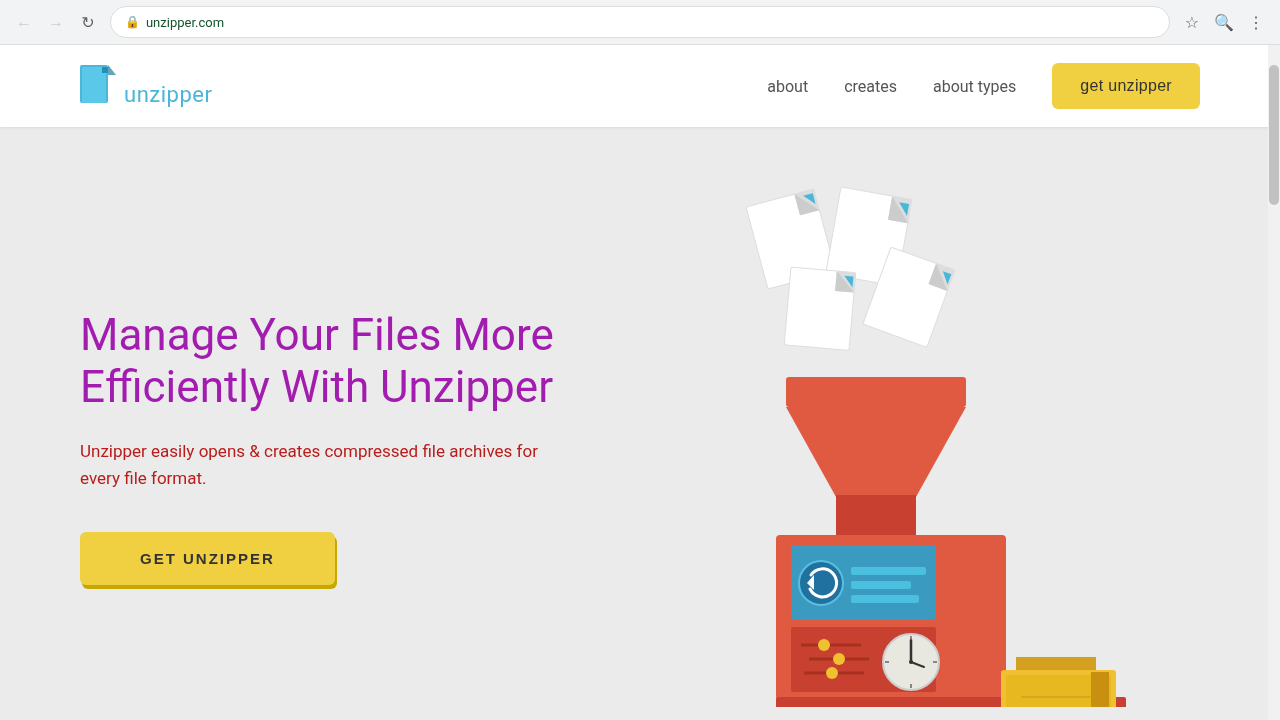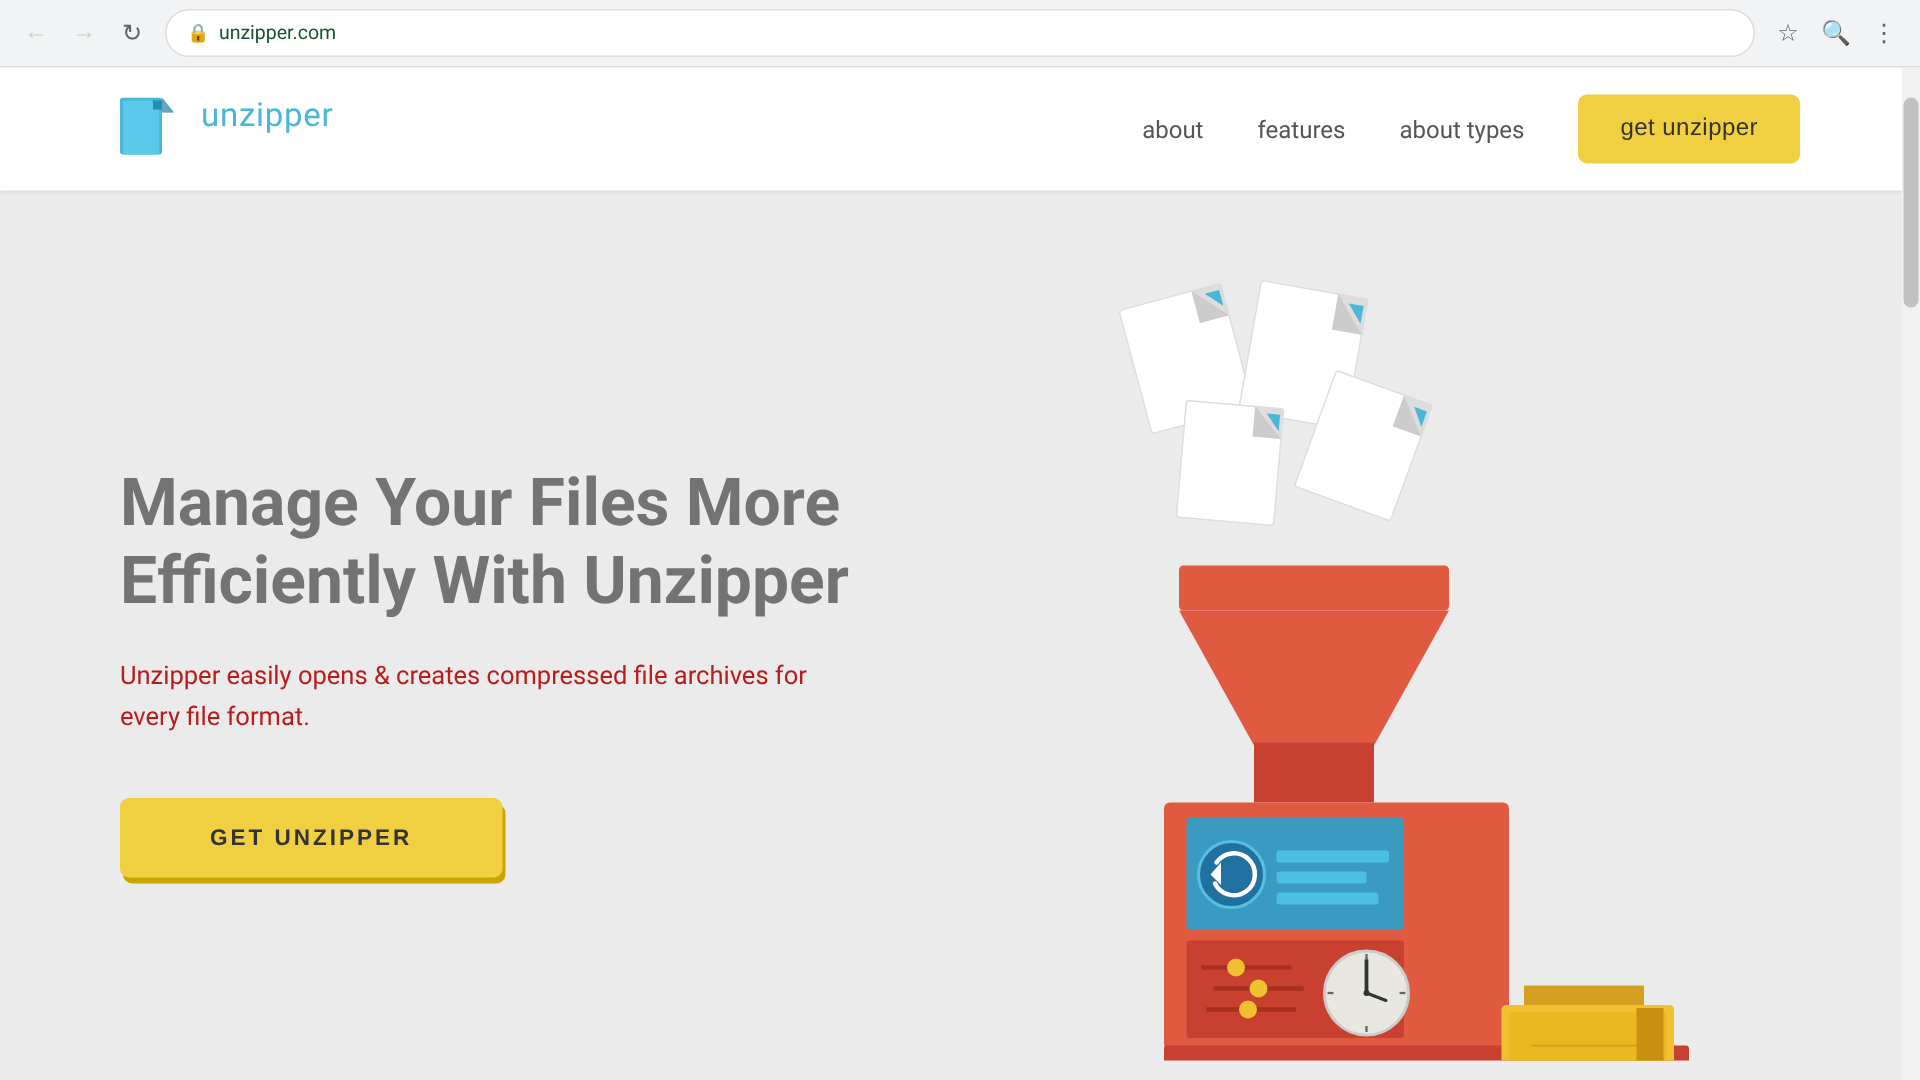--- a/index.html
+++ b/index.html
@@ -82,21 +82,21 @@
     
     .site-nav {
       display: flex;
       align-items: center;
       justify-content: space-between;
       padding: 18px 80px;
       background: white;
       box-shadow: 0 1px 3px rgba(0,0,0,0.08);
     }
     .logo {
-      display: flex; align-items: flex-start; gap: 18px;
+      display: flex; align-items: flex-end; gap: 8px;
       text-decoration: none;
     }
     .logo-icon {
       width: 36px; height: 42px;
       position: relative;
     }
     .logo-text {
       font-size: 22px;
       color: #4ab6d8;
       font-weight: 400;
@@ -130,22 +130,22 @@
       padding: 60px 80px;
       min-height: 580px;
       position: relative;
     }
     .hero-content {
       flex: 0 0 55%;
       padding-right: 40px;
     }
     .hero-title {
       font-size: 44px;
-      font-weight: 700;
-      color: #737373;
+      font-weight: 400;
+      color: #a21caf;
       line-height: 1.2;
       margin-bottom: 24px;
     }
     .hero-subtitle {
       font-size: 17px;
       color: #b91c1c;
       line-height: 1.6;
       margin-bottom: 40px;
       max-width: 480px;
     }
@@ -223,21 +223,21 @@
         <rect x="0" y="0" width="28" height="38" fill="white" opacity="0"></rect>
 
         <rect x="2" y="2" width="24" height="36" fill="#5ac8e8" rx="1"></rect>
         <polygon points="22,2 28,2 28,8 22,8" fill="#2090b8"></polygon>
         <line x1="22" y1="2" x2="28" y2="8" stroke="#2090b8" stroke-width="1"></line>
       </svg>
       <span class="logo-text">unzipper</span>
     </a>
     <div class="nav-links">
       <a class="nav-link" href="#">about</a>
-      <a class="nav-link" href="#">features</a>
+      <a class="nav-link" href="#">creates</a>
       <a class="nav-link" href="#">about types</a>
       <button class="get-btn">get unzipper</button>
     </div>
   </nav>
 
   <section class="hero">
     <div class="hero-content">
       <h1 class="hero-title">Manage Your Files More Efficiently With Unzipper</h1>
       <p class="hero-subtitle">Unzipper easily opens &amp; creates compressed file archives for every file format.</p>
       <button class="hero-cta">GET UNZIPPER</button>

